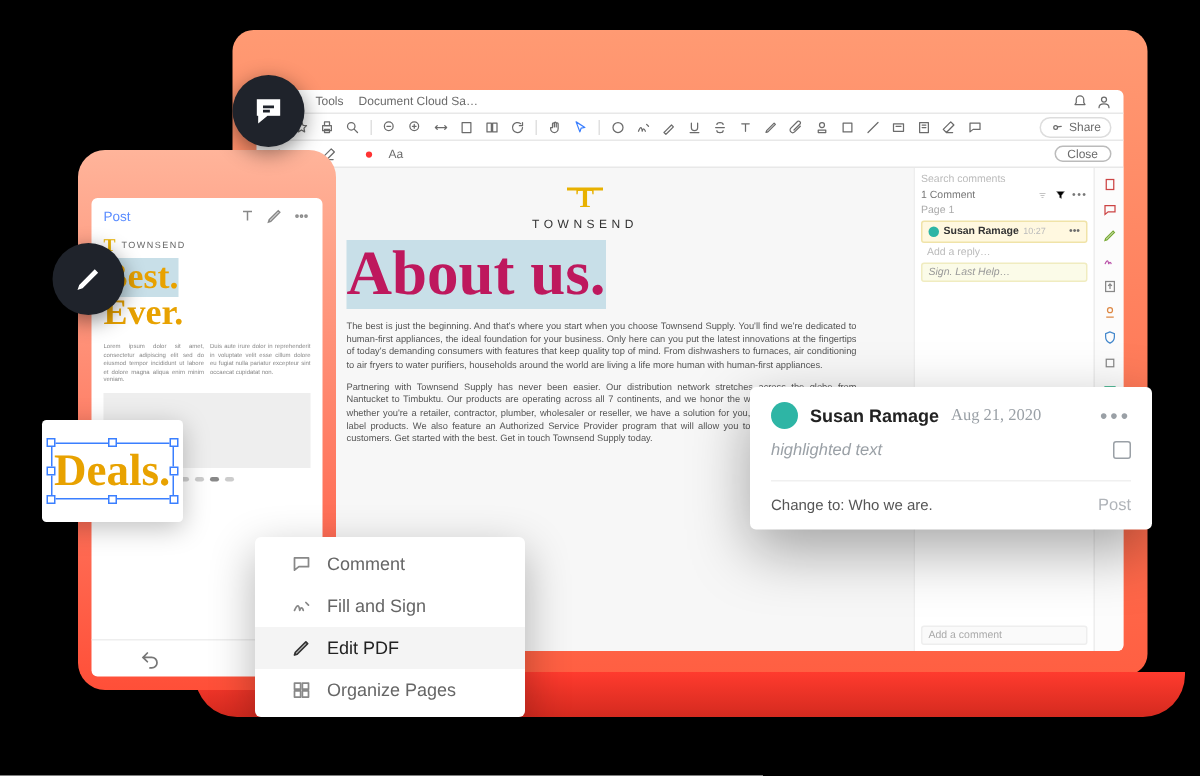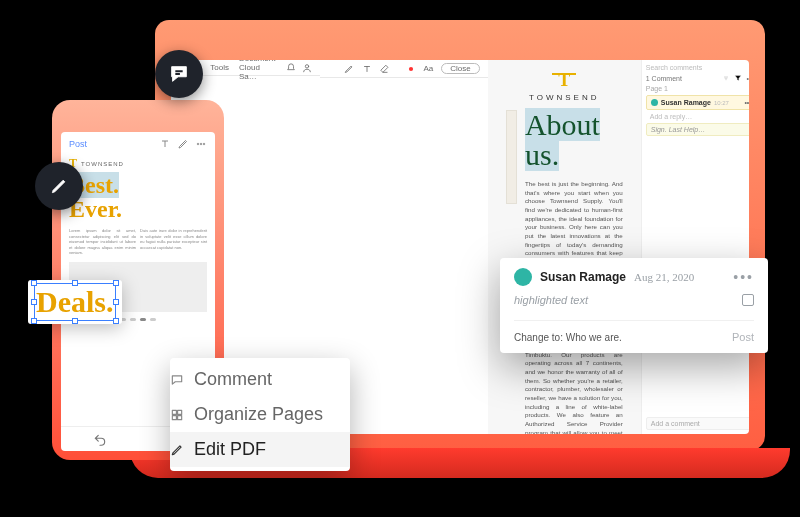--- a/index.html
+++ b/index.html
@@ -1,39 +1,39 @@
 <!DOCTYPE html>
 <html><head>
 <meta charset="utf-8">
 <style>
   * { box-sizing: border-box; margin: 0; padding: 0; }
   body { font-family: -apple-system, BlinkMacSystemFont, "Segoe UI", Arial, sans-serif; background: #000; width: 800px; height: 517px; position: relative; overflow: hidden; }
 
   
   .laptop { position: absolute; left: 155px; top: 20px; width: 610px; height: 430px; background: linear-gradient(180deg,#ff9a73 0%,#ff5f42 100%); border-radius: 14px; padding: 40px 16px 16px 16px; }
   .laptop-base { position: absolute; left: 130px; top: 448px; width: 660px; height: 30px; background: linear-gradient(180deg,#ff3b2e 0%,#d42a1f 100%); border-radius: 0 0 28px 28px; }
-  .desktop { background:#fff; width:100%; height:100%; border-radius:4px; overflow:hidden; display:flex; flex-direction:row; font-size:8px; color:#6b6b6b; }
+  .desktop { background:#fff; width:100%; height:100%; border-radius:4px; overflow:hidden; display:flex; flex-direction:column; font-size:8px; color:#6b6b6b; }
 
   
   .menubar { display:flex; align-items:center; gap:10px; padding:2px 8px; border-bottom:1px solid #e8e8e8; height:16px; }
   .toolbar { display:flex; align-items:center; gap:7px; padding:3px 8px; border-bottom:1px solid #e8e8e8; height:18px; flex-wrap:nowrap; overflow:hidden;}
   .toolbar svg, .sub-toolbar svg, .menubar svg { width:10px; height:10px; stroke:#6b6b6b; fill:none; stroke-width:2; stroke-linecap:round; stroke-linejoin:round; }
   .toolbar .pipe { border-left:1px solid #e0e0e0; height:10px; }
   .share-btn { margin-left:auto; border:1px solid #ddd; border-radius:10px; padding:1px 6px; display:flex; align-items:center; gap:3px;}
   .sub-toolbar { display:flex; align-items:center; gap:8px; padding:3px 8px; border-bottom:1px solid #e8e8e8; height:18px; }
   .close-pill { margin-left:auto; border:1px solid #bbb; border-radius:10px; padding:0 8px; font-size:8px;}
   .workspace { flex:1; display:flex; min-height:0; }
   .doc { flex:1; background:#f7f7f7; padding:10px 18px; overflow:hidden; }
   .brandrow { text-align:center; margin-bottom:8px;}
   .big-t { font-family: "Times New Roman", serif; font-weight:bold; font-size:18px; color:#e8b100; display:inline-block; position:relative; }
   .big-t::after { content:""; position:absolute; left:-6px; right:-6px; top:3px; border-top:2px solid #e8b100; }
   .brandname { font-size:8px; letter-spacing:3px; color:#333; margin-top:2px;}
   .heading-row { display:flex; gap:8px; align-items:flex-start; }
   .sideimg { width:34px; height:94px; background:#f1ede5; border:1px solid #e4e0d6; }
-  .h1 { font-family: Georgia, "Times New Roman", serif; font-size:30px; font-weight:normal; color:#14532d; line-height:1; }
+  .h1 { font-family: Georgia, "Times New Roman", serif; font-size:42px; font-weight:bold; color:#be185d; line-height:1; }
   .h1 span { background:#c8dfe8; }
   .body-copy { font-size:6.2px; line-height:1.4; color:#555; margin-top:10px; text-align:justify; max-width:340px;}
   .body-copy p + p { margin-top:6px; }
 
   .sidepanel { width:140px; border-left:1px solid #eee; display:flex; }
   .comments-col { flex:1; padding:4px 4px; font-size:7px; display:flex; flex-direction:column; gap:3px;}
   .panel-header { display:flex; align-items:center; gap:4px; color:#777;}
   .panel-header .sp { margin-left:auto; }
   .cm-card { background:#fff8e0; border:1px solid #f0e3a8; border-radius:2px; padding:3px 4px; display:flex; align-items:center; gap:3px;}
   .swatch { width:7px; height:7px; border-radius:50%; background:#2eb5a5; }
@@ -59,37 +59,37 @@
   .mcols { display:flex; gap:4px; margin-top:6px; font-size:4px; line-height:1.4; color:#888; text-align:justify;}
   .mcols .c { flex:1;}
   .mprod { margin-top:6px; height:50px; background:#eee;}
   .pager { display:flex; justify-content:center; gap:4px; margin-top:6px;}
   .pager span { width:6px; height:3px; background:#ccc; border-radius:2px;}
   .pager span.active { background:#888;}
   .m-bottom { display:flex; justify-content:space-around; padding:6px 0 4px 0; border-top:1px solid #eee;}
   .m-bottom svg { width:14px; height:14px; stroke:#777; fill:none; stroke-width:2; stroke-linecap:round;}
 
   
-  .edit-chip { position:absolute; left:28px; top:280px; background:#fff; padding:3px 6px; border-radius:3px; box-shadow:0 4px 18px rgba(0,0,0,.25); }
+  .edit-chip { position:absolute; left:28px; top:280px; background:#fff; padding:15px 6px; border-radius:3px; box-shadow:0 4px 18px rgba(0,0,0,.25); }
   .sel { position:relative; display:inline-block; padding:2px 2px; }
   .sel .txt { font-family:Georgia,serif; font-weight:bold; font-size:30px; color:#e8a200; }
   .sel-box { position:absolute; inset:0; border:1.5px solid #3a7fff; }
   .handle { position:absolute; width:6px; height:6px; background:#fff; border:1.5px solid #3a7fff; }
   .handle.tl{top:-3px;left:-3px;} .handle.tr{top:-3px;right:-3px;} .handle.bl{bottom:-3px;left:-3px;} .handle.br{bottom:-3px;right:-3px;}
   .handle.tm{top:-3px;left:calc(50% - 3px);} .handle.bm{bottom:-3px;left:calc(50% - 3px);} .handle.ml{left:-3px;top:calc(50% - 3px);} .handle.mr{right:-3px;top:calc(50% - 3px);}
 
   
   .circle-btn { position:absolute; width:48px; height:48px; border-radius:50%; background:#1f232b; display:flex; align-items:center; justify-content:center; box-shadow:0 4px 14px rgba(0,0,0,.45); }
   .circle-btn svg { stroke:#fff; fill:#fff; }
   .chat-fab { left:155px; top:50px; }
   .pen-fab { left:35px; top:162px; }
 
   
   .ctx { position:absolute; left:170px; top:358px; width:180px; background:#fff; border-radius:4px; box-shadow:0 10px 30px rgba(0,0,0,.3); padding:4px 0;}
-  .ctx .row { display:flex; align-items:center; gap:10px; padding:7px 0; font-size:18px; color:#666;}
+  .ctx .row { display:flex; gap:10px; padding:7px 24px; font-size:12px; color:#666;}
   .ctx .row.active { color:#222; background:#f4f4f4; }
   .ctx .row svg { width:14px; height:14px; stroke:#888; fill:none; stroke-width:2; stroke-linecap:round; stroke-linejoin:round;}
   .ctx .row.active svg { stroke:#333; }
 
   
   .cpop { position:absolute; left:500px; top:258px; width:268px; background:#fff; border-radius:4px; box-shadow:0 14px 40px rgba(0,0,0,.35); padding:10px 14px 10px 14px;}
   .cpop .chead { display:flex; align-items:center; gap:8px;}
   .avatar { width:18px; height:18px; border-radius:50%; background:#2eb5a5; }
   .cname { font-size:12px; color:#222; font-weight:600;}
   .cdate { font-size:11px; color:#9aa0a6;font-family:Liberation Serif, serif;}
@@ -401,33 +401,39 @@
 
 <div class="ctx">
   <div class="row">
     <svg viewBox="0 0 24 24">
         <path d="M4 5h16v10H9l-5 4Z"></path>
       </svg>
     <span>Comment</span>
   </div>
   <div class="row">
     <svg viewBox="0 0 24 24">
+        <path d="M4 17c3-7 5-7 6 0 1-4 3-4 4 0M17 8l3 3"></path>
+      </svg>
+    <span>Fill and Sign</span>
+  </div>
+  <div class="row active">
+    <svg viewBox="0 0 24 24">
+        <path d="m4 20 3-1L19 7l-2-2L5 17Z"></path>
+      </svg>
+    <span>Edit PDF</span>
+  </div>
+  <div class="row">
+    <svg viewBox="0 0 24 24">
         <rect x="4" y="4" width="7" height="7"></rect>
         <rect x="13" y="4" width="7" height="7"></rect>
         <rect x="4" y="13" width="7" height="7"></rect>
         <rect x="13" y="13" width="7" height="7"></rect>
       </svg>
     <span>Organize Pages</span>
   </div>
-  <div class="row active">
-    <svg viewBox="0 0 24 24">
-        <path d="m4 20 3-1L19 7l-2-2L5 17Z"></path>
-      </svg>
-    <span>Edit PDF</span>
-  </div>
 </div>
 
 <div class="cpop">
   <div class="chead">
     <div class="avatar"></div>
     <span class="cname">Susan Ramage</span>
     <span class="cdate">Aug 21, 2020</span>
     <span class="cdots">•••</span>
   </div>
   <div class="crow2">

